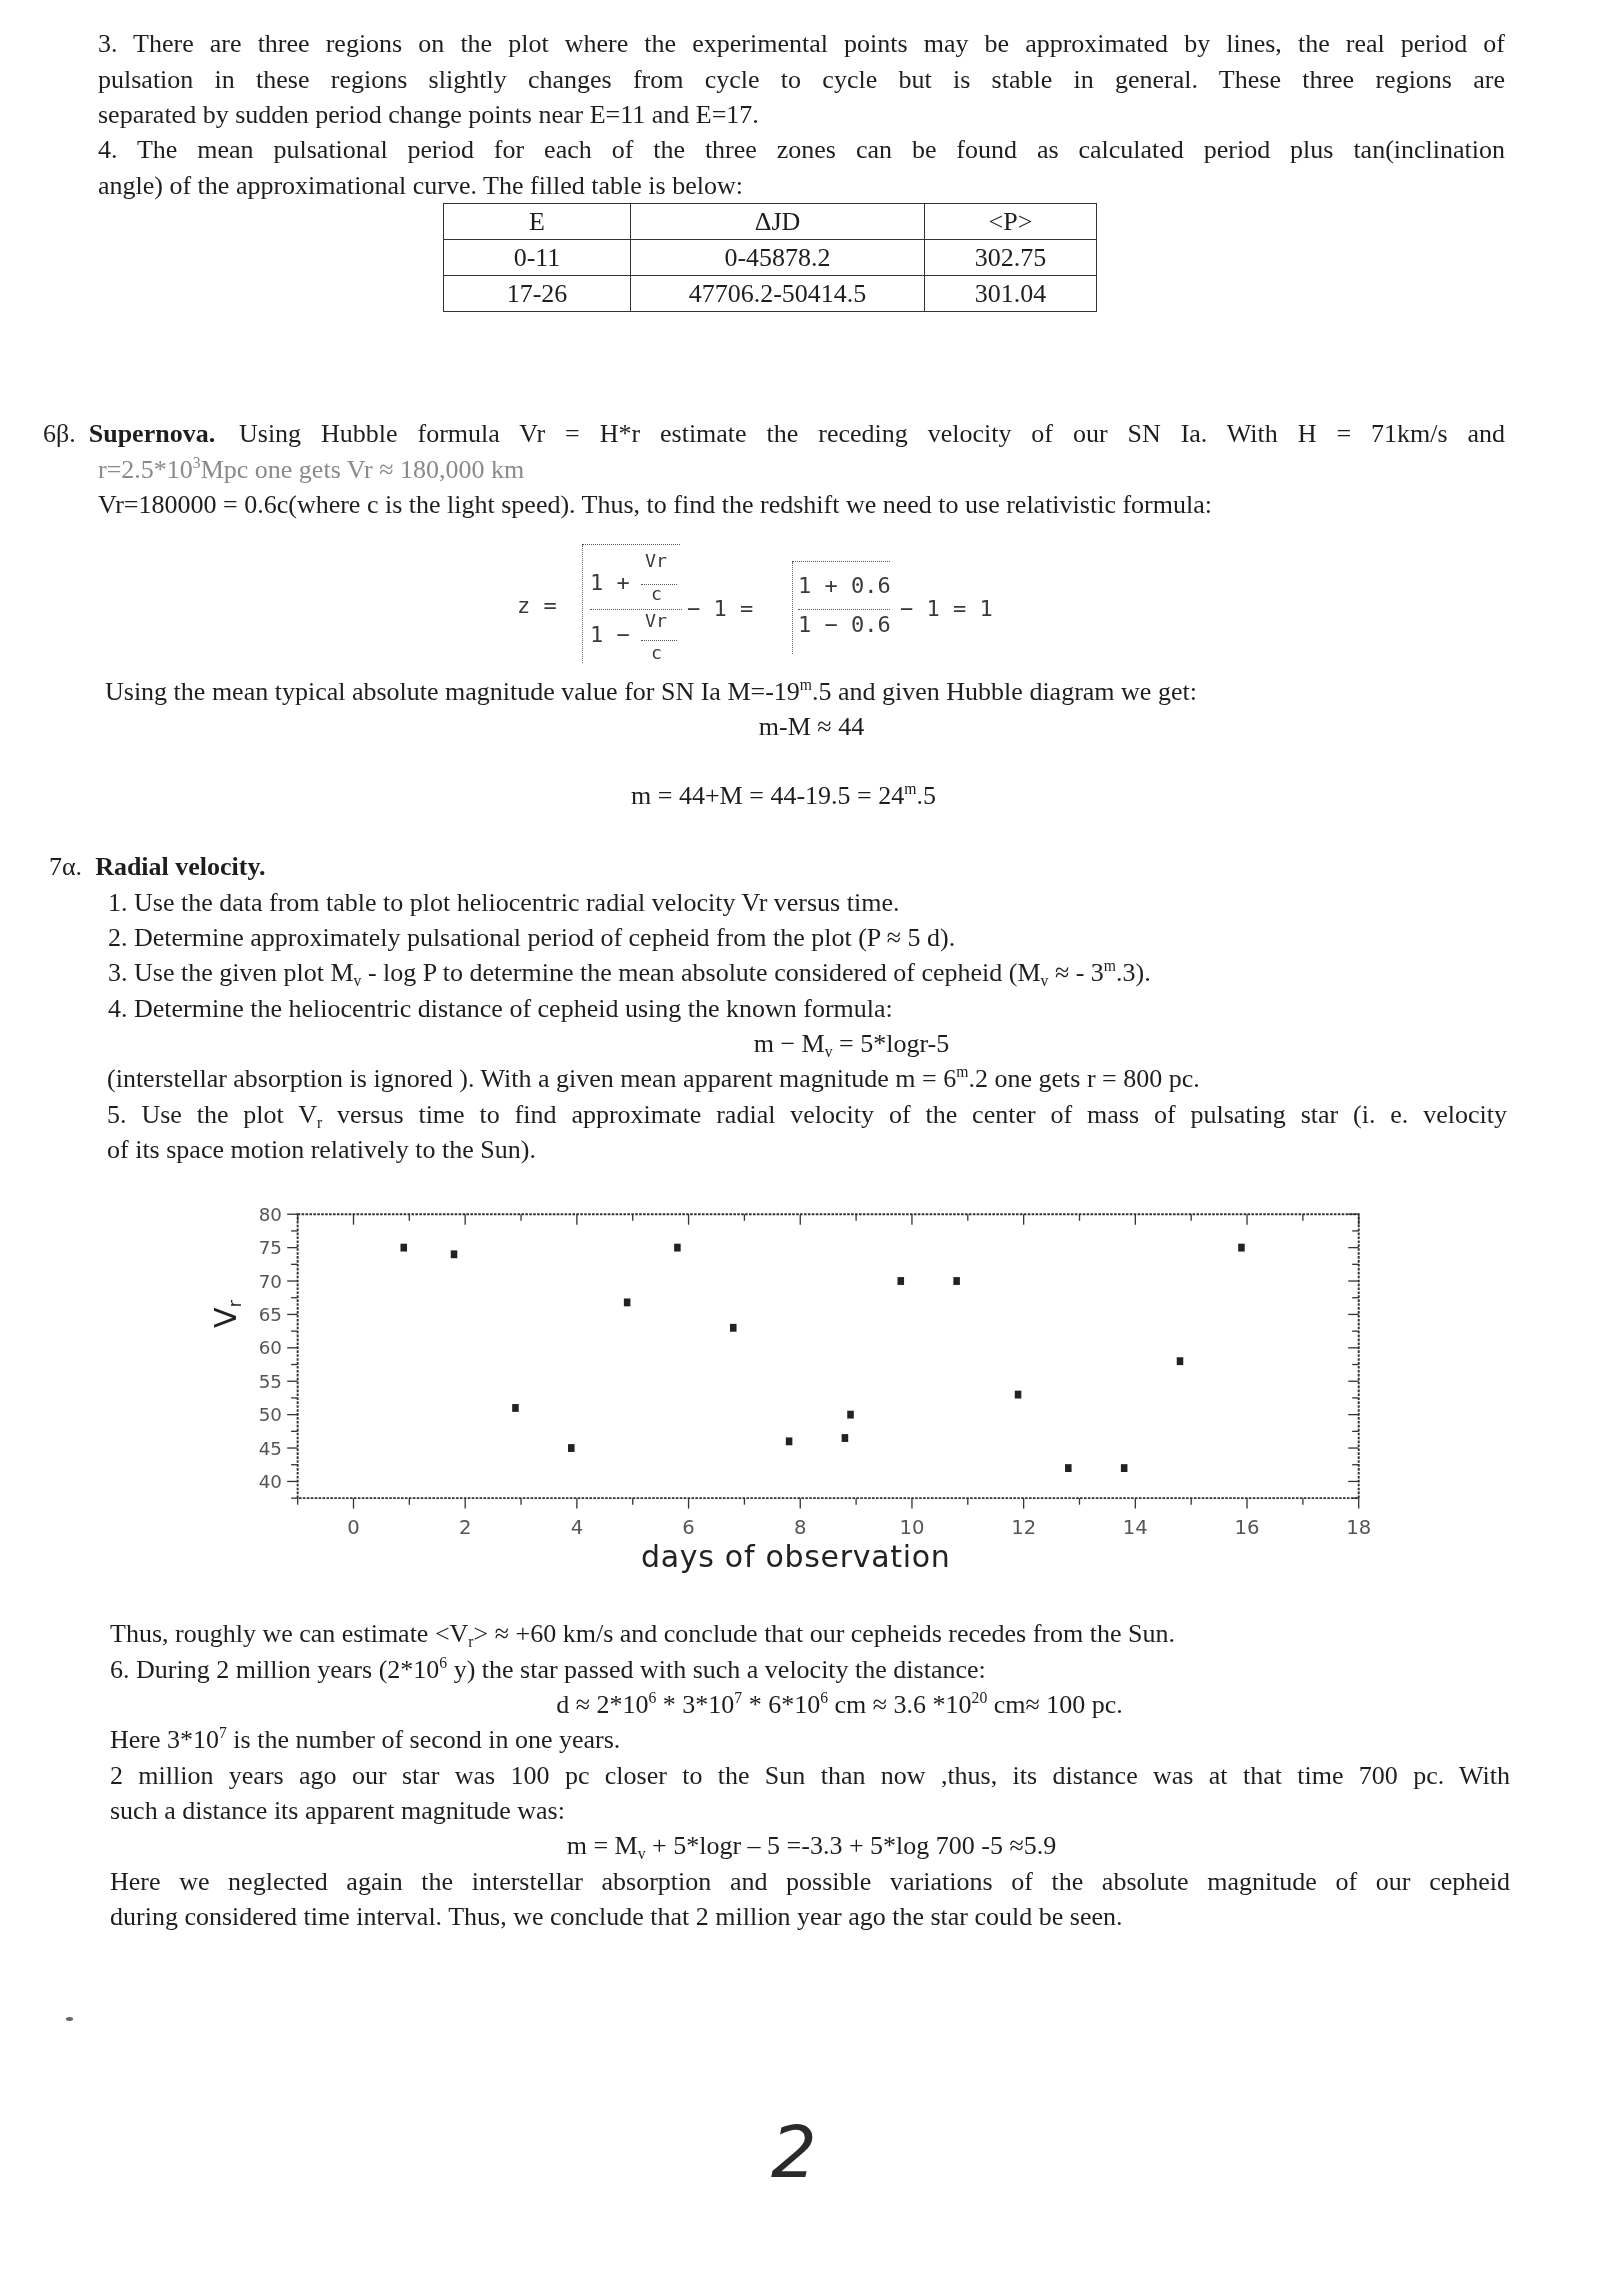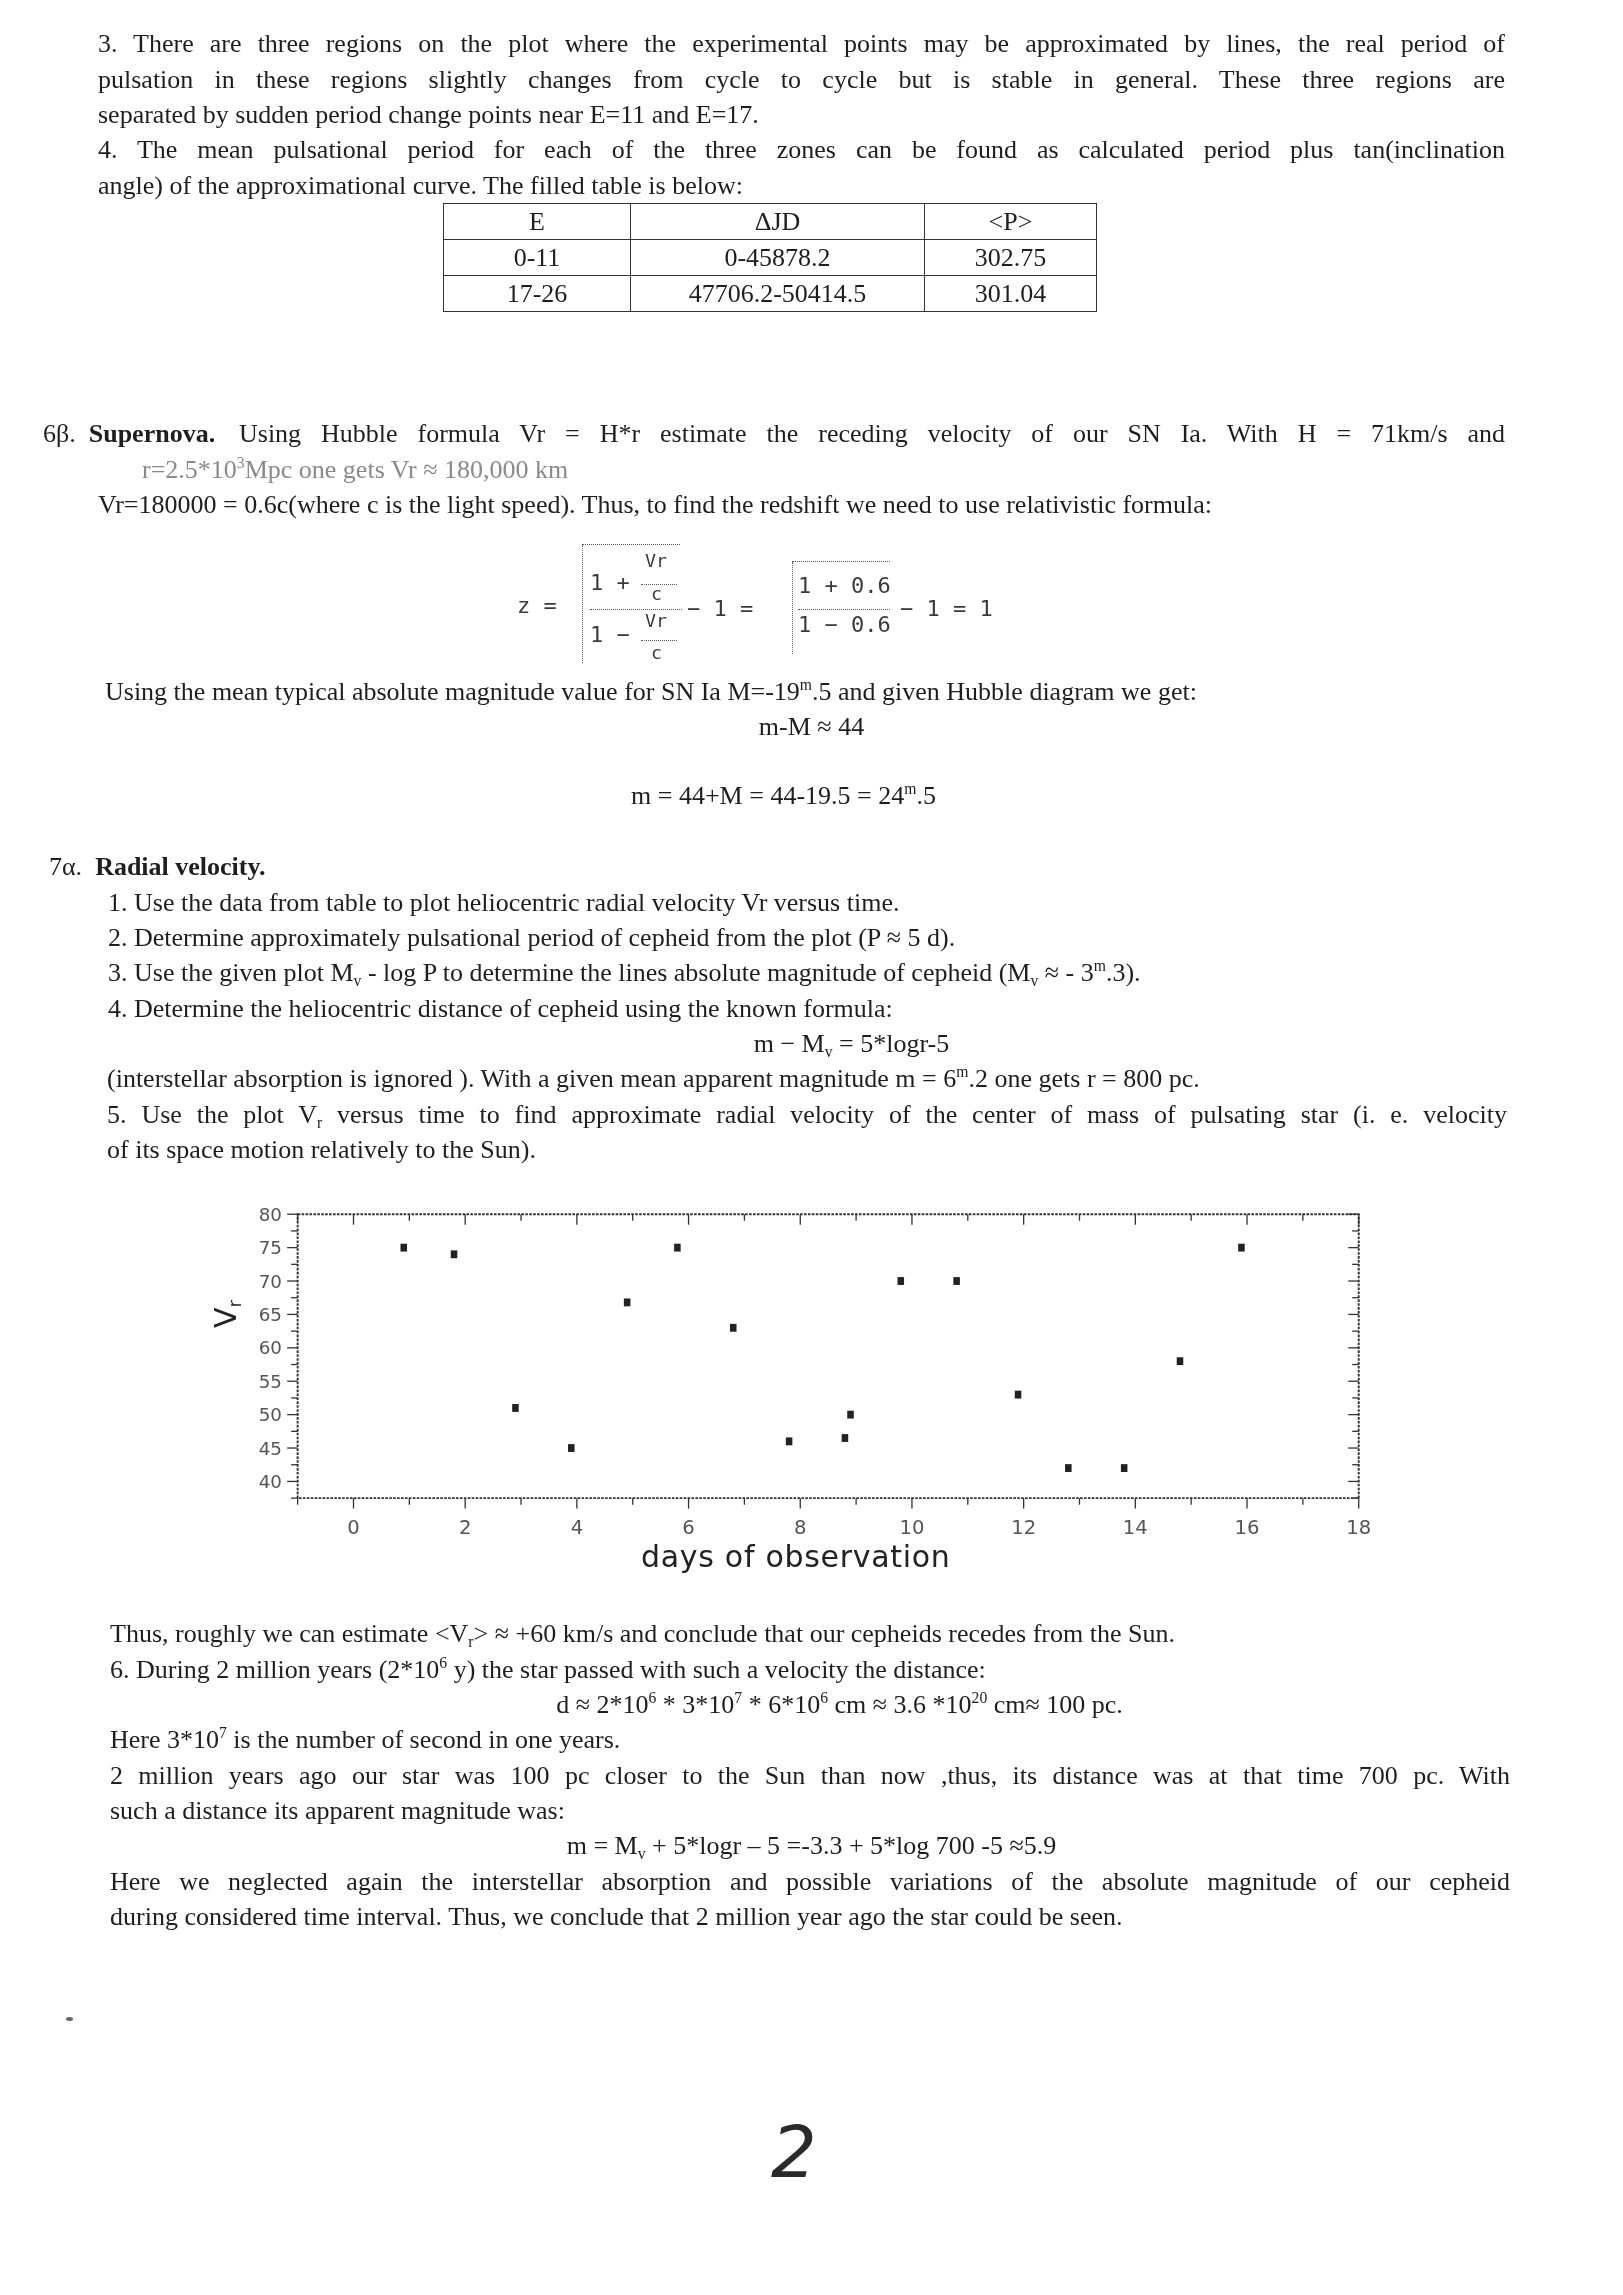--- a/index.html
+++ b/index.html
@@ -4,21 +4,21 @@
 <style>
   html, body { margin: 0; padding: 0; background: #ffffff; }
   body { width: 1623px; height: 2295px; position: relative; overflow: hidden;
          font-family: "Liberation Serif", "DejaVu Serif", serif; color: #1e1e1e; }
   .line { position: absolute; font-size: 26px; line-height: 35px; white-space: nowrap; }
   .just { text-align: justify; text-align-last: justify; }
   .center { text-align: center; }
   b { font-weight: bold; }
   sup { font-size: 15.7px; vertical-align: 10.5px; line-height: 0; }
   sub { font-size: 15.7px; vertical-align: -5.2px; line-height: 0; }
-  .faded { color: #8a8a8a; margin-left: 44px; }
+  .faded { color: #8a8a8a; }
 
   
   .ptable { position: absolute; left: 443px; top: 203px; border-collapse: collapse;
             font-size: 26px; }
   .ptable td { border: 1.3px solid #333; height: 35px; padding: 0; text-align: center; }
   .ptable td.c1 { width: 186px; }
   .ptable td.c2 { width: 293px; }
   .ptable td.c3 { width: 171px; }
 
   
@@ -104,21 +104,21 @@
 <div class="line" style="left:105px; top:674px;"><span>Using the mean typical absolute magnitude value for SN Ia M=-19</span><sup>m</sup><span>.5 and given Hubble diagram we get:</span></div>
 <div class="line center" style="left:0; top:709px; width:1623px;">m-M ≈ 44</div>
 <div class="line center" style="left:0; top:778px; width:1567px;"><span>m = 44+M = 44-19.5 = 24</span><sup>m</sup><span>.5</span></div>
 
 <div class="line" style="left:49px; top:849px;">
   <span>7α.</span>&nbsp;
   <b>Radial velocity.</b>
 </div>
 <div class="line" style="left:108px; top:885px;">1.  Use the data from table to plot heliocentric radial velocity Vr versus time.</div>
 <div class="line" style="left:108px; top:920px;">2.  Determine approximately pulsational period of cepheid from the plot (P ≈ 5 d).</div>
-<div class="line" style="left:108px; top:955px;"><span>3.  Use the given plot M</span><sub>v</sub><span> - log P to determine the lines absolute magnitude of cepheid (M</span><sub>v</sub><span> ≈ - 3</span><sup>m</sup><span>.3).</span></div>
+<div class="line" style="left:108px; top:955px;"><span>3.  Use the given plot M</span><sub>v</sub><span> - log P to determine the mean absolute considered of cepheid (M</span><sub>v</sub><span> ≈ - 3</span><sup>m</sup><span>.3).</span></div>
 <div class="line" style="left:108px; top:991px;">4.  Determine the heliocentric distance of cepheid using the known formula:</div>
 <div class="line center" style="left:0; top:1026px; width:1623px;padding-left:40px;"><span>m − M</span><sub>v</sub><span> = 5*logr-5</span></div>
 <div class="line" style="left:107px; top:1061px;"><span>(interstellar absorption is ignored ). With a given mean apparent magnitude m = 6</span><sup>m</sup><span>.2 one gets r = 800 pc.</span></div>
 <div class="line just" style="left:107px; top:1097px; width:1400px;"><span>5.  Use the plot V</span><sub>r</sub><span> versus time to find approximate radial velocity of the center of mass of pulsating star (i. e. velocity</span></div>
 <div class="line" style="left:107px; top:1132px;">of its space motion relatively to the Sun).</div>
 
 <svg class="chart" id="chart" xmlns="http://www.w3.org/2000/svg" viewBox="0 0 2481 3508" width="1623" height="2295">
     <rect x="455" y="1856" width="1622" height="434" fill="none" stroke="#333" stroke-width="3" stroke-dasharray="4 2"></rect>
     <line x1="455" y1="2290" x2="455" y2="2300" stroke="#333" stroke-width="2"></line>
     <line x1="455" y1="1856" x2="455" y2="1866" stroke="#333" stroke-width="2"></line>

